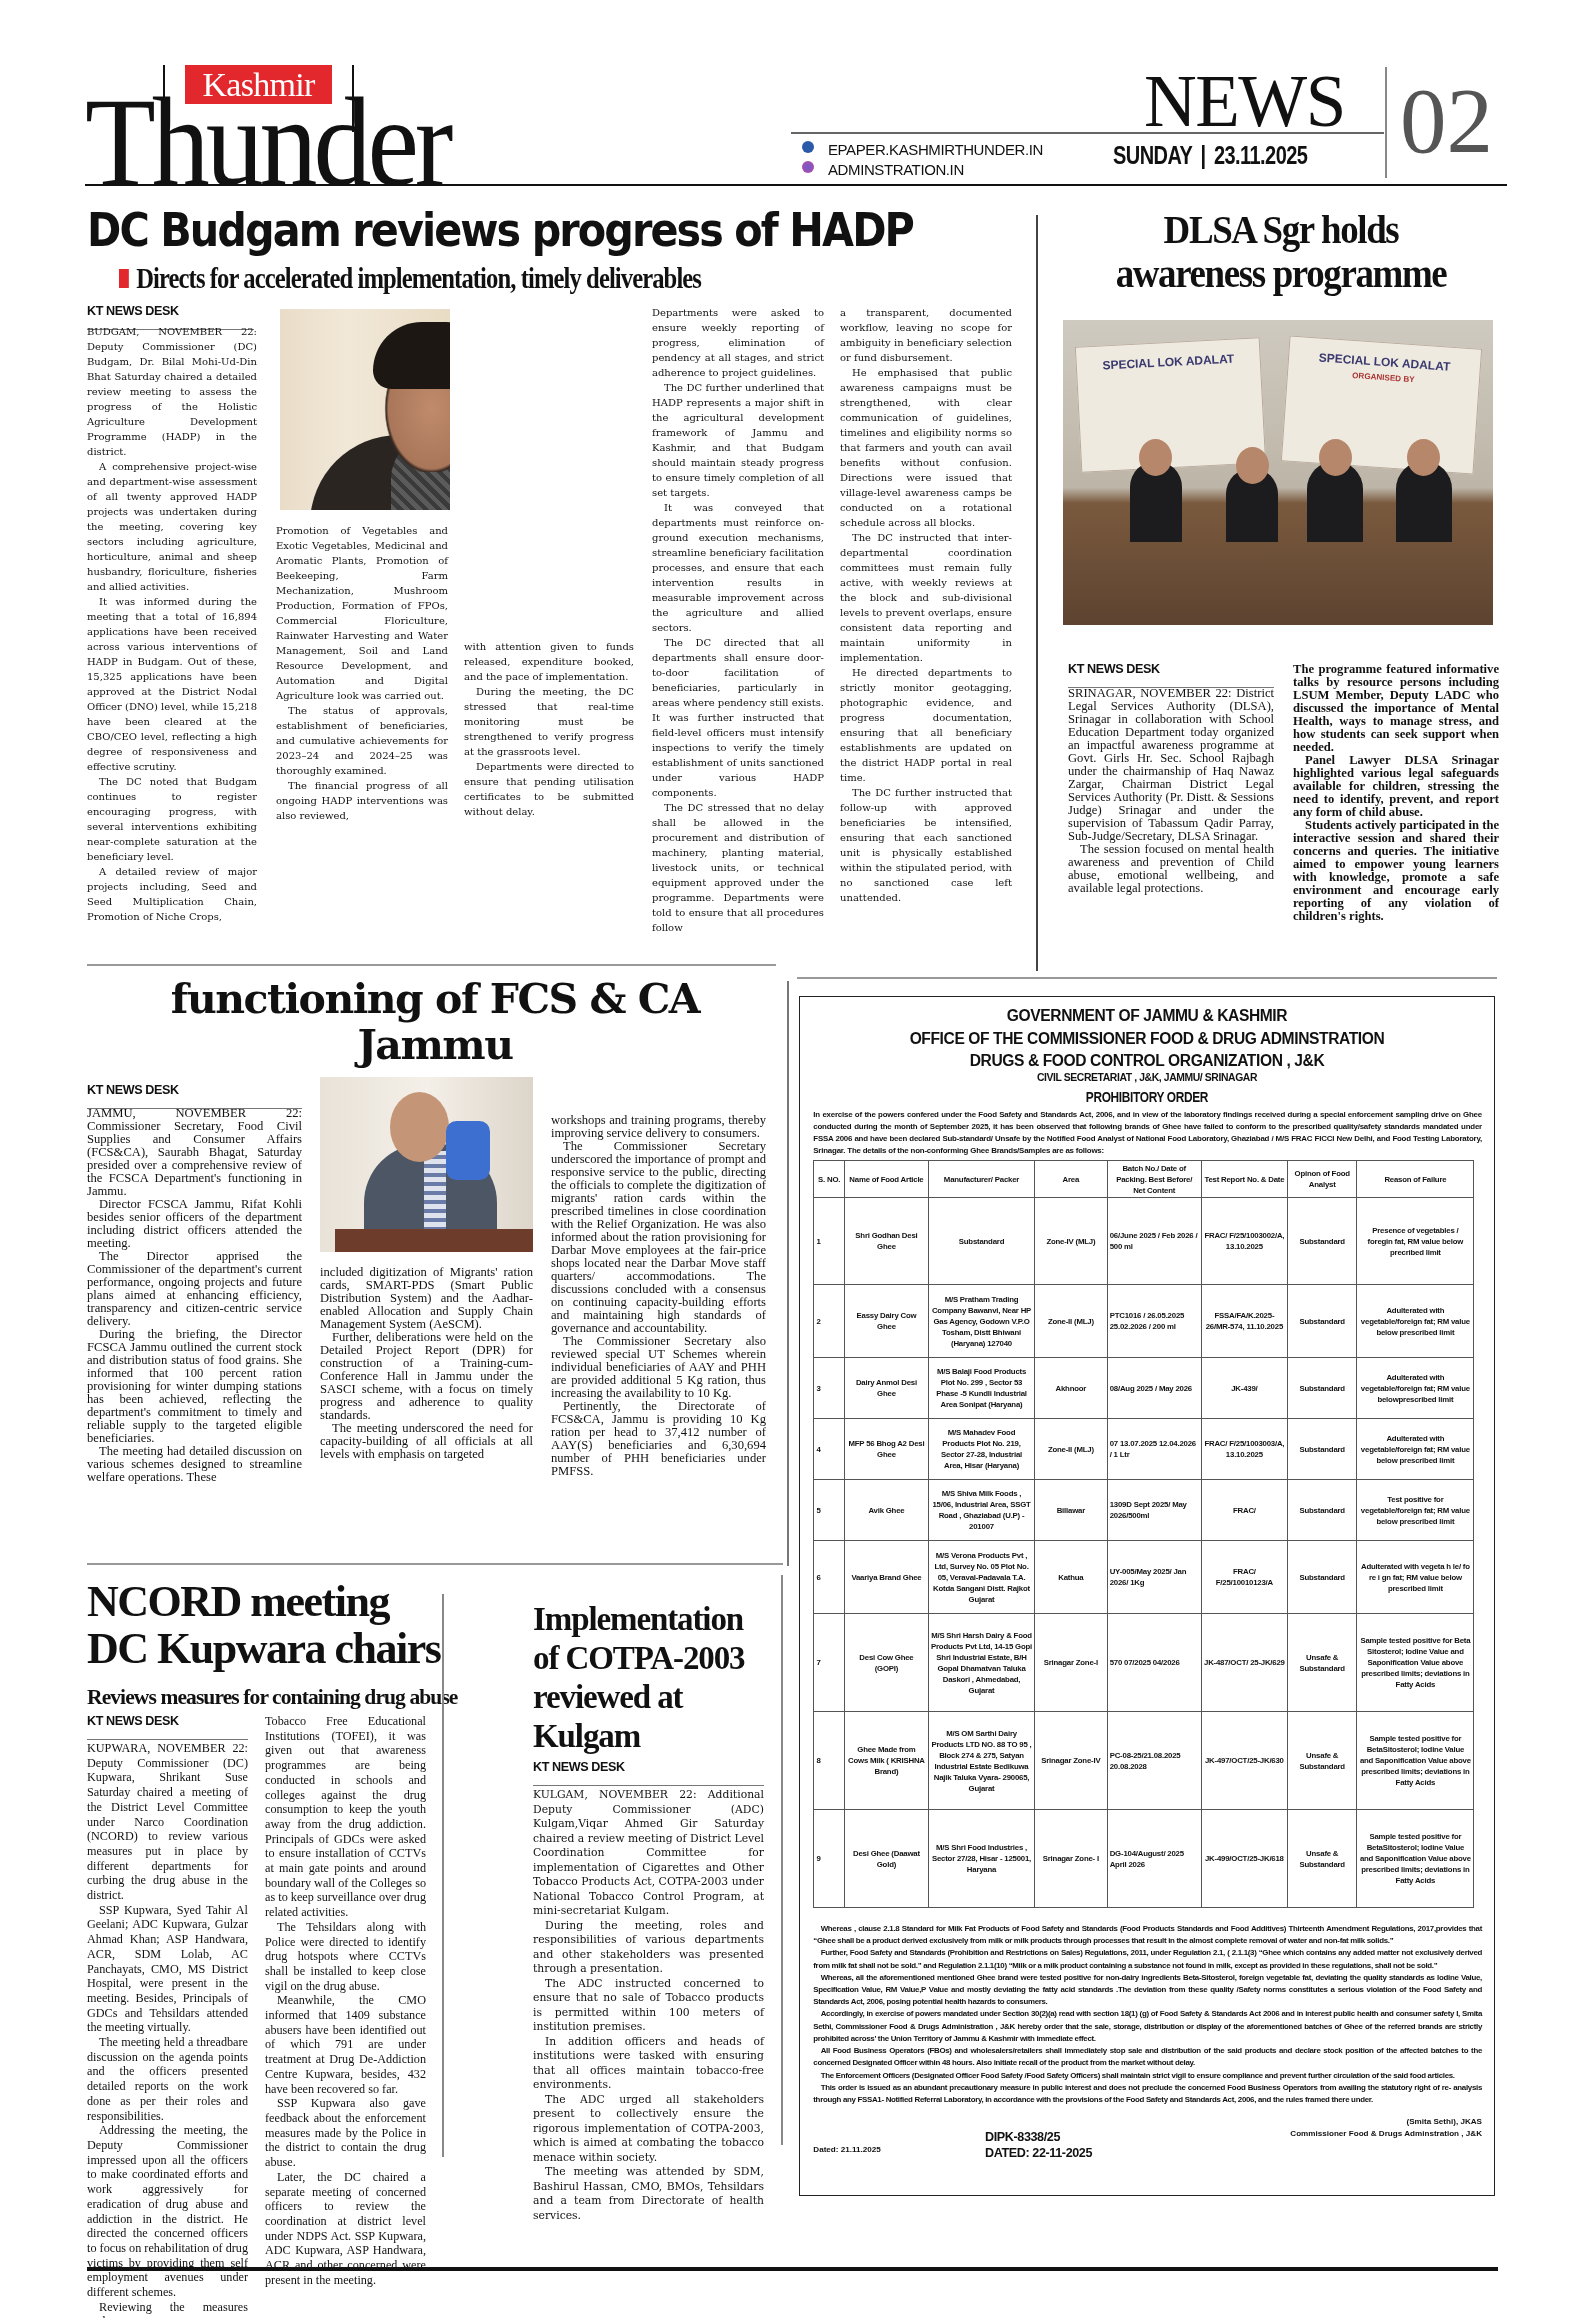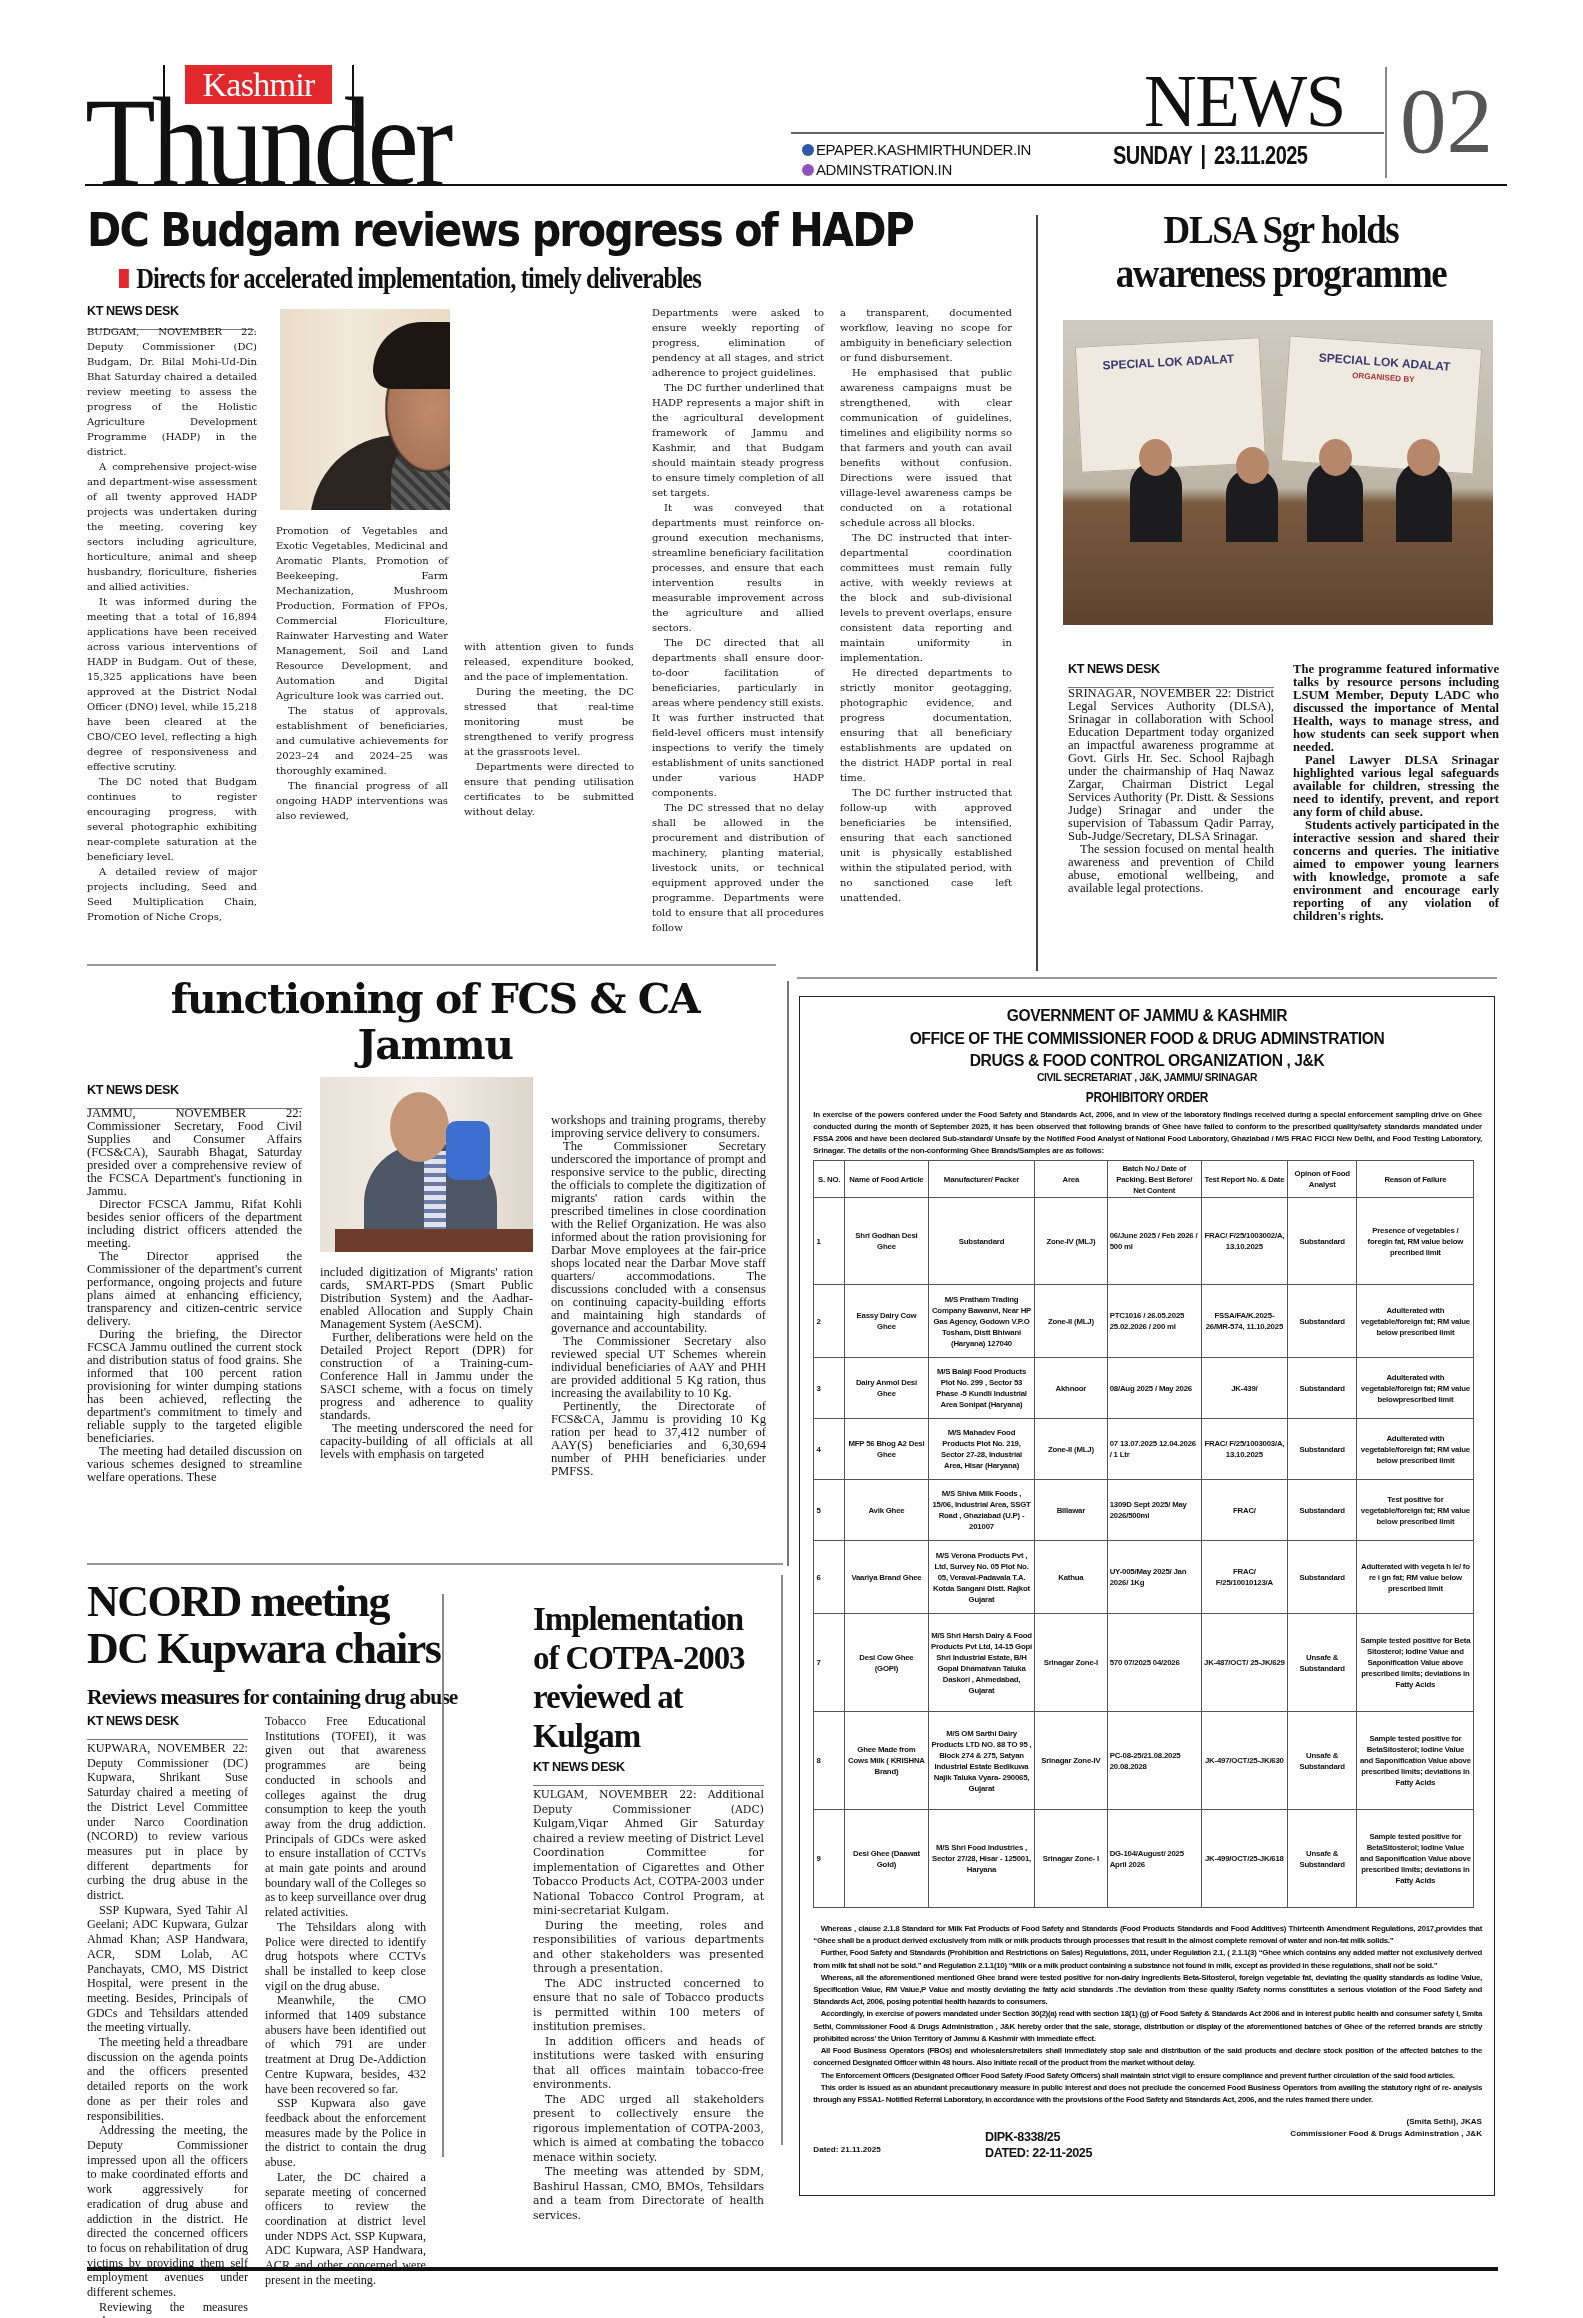--- a/index.html
+++ b/index.html
@@ -8,21 +8,21 @@
   .abs { position: absolute; }
 
   
   .logo-box { left: 185px; top: 65px; width: 147px; height: 39px; background: #e3282d; color: #fff; font-family: "Liberation Serif", serif; font-size: 34px; line-height: 39px; text-align: center; letter-spacing: -0.7px; }
   .logo-brackets { left: 163px; top: 65px; width: 191px; height: 67px; border-left: 2.2px solid #111; border-right: 2.2px solid #111; }
   .logo-thunder { left: 85px; top: 80px; font-family: "Liberation Serif", serif; font-size: 126px; line-height: 126px; letter-spacing: -4.4px; transform: scaleX(0.92); transform-origin: left top; }
   .news-word { left: 1144px; top: 65px; font-family: "Liberation Serif", serif; font-size: 73px; line-height: 73px; letter-spacing: -1.5px; }
   .news-rule { left: 791px; top: 132px; width: 593px; height: 2.2px; background: #666; }
   .page-num { left: 1400px; top: 74px; font-family: "Liberation Serif", serif; font-size: 93px; line-height: 93px; color: #555; }
   .page-vline { left: 1385px; top: 67px; width: 1.5px; height: 111px; background: #888; }
-  .web-line { font-family: "Liberation Sans", sans-serif; font-size: 15px; letter-spacing: -0.4px; display: flex; align-items: center; gap: 2px; }
+  .web-line { font-family: "Liberation Sans", sans-serif; font-size: 15px; letter-spacing: -0.4px; display: flex; align-items: flex-start; gap: 14px; }
   .web-ico { width: 12px; height: 12px; border-radius: 50%; display: inline-block; }
   .dateline { left: 1113px; top: 141px; font-family: "Liberation Sans", sans-serif; font-size: 25px; font-weight: bold; letter-spacing: -0.7px; transform: scaleX(0.8); transform-origin: left top; }
   .top-rule { left: 85px; top: 184px; width: 1422px; height: 2.2px; background: #111; }
 
   
   .hl-sans { font-family: "DejaVu Sans", sans-serif; font-weight: bold; letter-spacing: -1.5px; }
   .hl-serif { font-family: "Liberation Serif", serif; font-weight: bold; }
   .sub-hl { font-family: "Liberation Serif", serif; font-weight: bold; font-size: 30px; letter-spacing: -1.1px; display: flex; align-items: center; gap: 9px; }
   .red-sq { width: 12px; height: 19px; background: #e3282d; display: inline-block; }
 
@@ -106,21 +106,21 @@
 <div class="abs sub-hl" style="left:119px; top:261px; transform:scaleX(0.82); transform-origin:left top; white-space:nowrap;">
   <span class="red-sq"></span>
   <span>Directs for accelerated implementation, timely deliverables</span>
 </div>
 
 <div class="abs desk" style="left:87px; top:304px; width:167px;">KT NEWS DESK</div>
 <div class="abs col" id="hadp-c1" style="left:87px; top:324px; width:170px;">
     <p>BUDGAM, NOVEMBER 22: Deputy Commissioner (DC) Budgam, Dr. Bilal Mohi-Ud-Din Bhat Saturday chaired a detailed review meeting to assess the progress of the Holistic Agriculture Development Programme (HADP) in the district.</p>
     <p>A comprehensive project-wise and department-wise assessment of all twenty approved HADP projects was undertaken during the meeting, covering key sectors including agriculture, horticulture, animal and sheep husbandry, floriculture, fisheries and allied activities.</p>
     <p>It was informed during the meeting that a total of 16,894 applications have been received across various interventions of HADP in Budgam. Out of these, 15,325 applications have been approved at the District Nodal Officer (DNO) level, while 15,218 have been cleared at the CBO/CEO level, reflecting a high degree of responsiveness and effective scrutiny.</p>
-    <p>The DC noted that Budgam continues to register encouraging progress, with several photographic exhibiting near-complete saturation at the beneficiary level.</p>
+    <p>The DC noted that Budgam continues to register encouraging progress, with several interventions exhibiting near-complete saturation at the beneficiary level.</p>
     <p>A detailed review of major projects including, Seed and Seed Multiplication Chain, Promotion of Niche Crops,</p>
   </div>
 
 <div class="abs photo photo-dc" style="left:280px; top:309px; width:170px; height:201px;">
   <div class="body"></div>
   <div class="scarf"></div>
   <div class="head"></div>
   <div class="hair"></div>
 </div>
 

